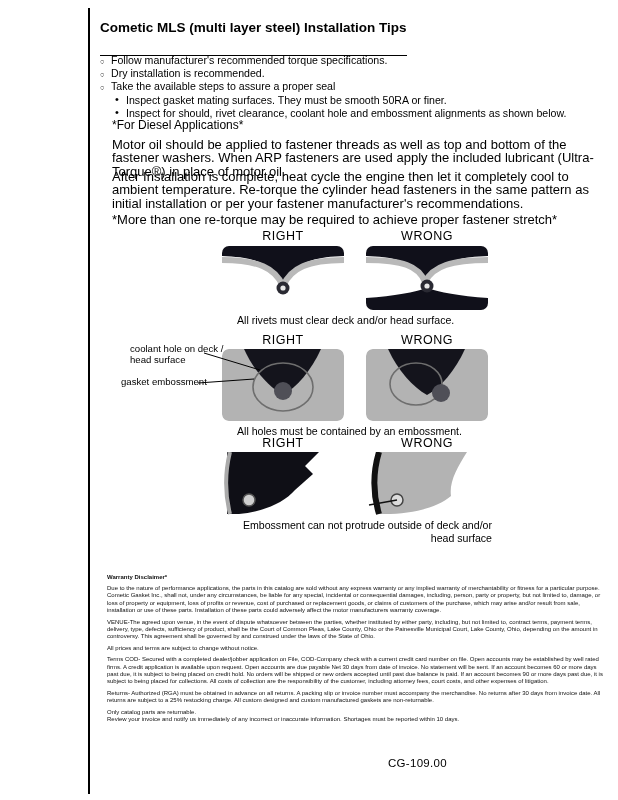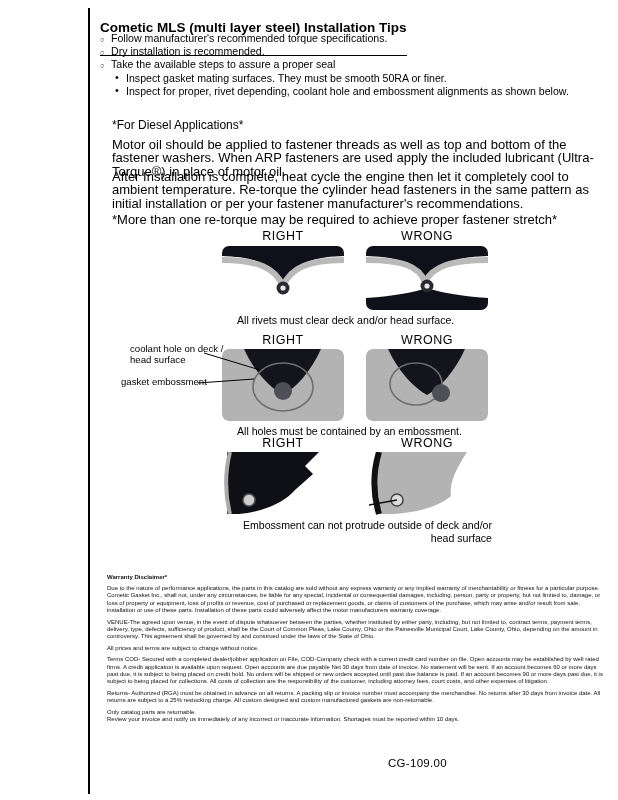--- a/index.html
+++ b/index.html
@@ -14,21 +14,21 @@
   .page { position:absolute; inset:0; background:#fff; }
   .left-rule { position:absolute; left:88px; top:8px; height:786px; width:2px; background:#000; }
 
   .title {
     position:absolute; left:100px; top:20px;
     font-size:13.5px; font-weight:bold;
     border-bottom:1.5px solid #000; padding-bottom:20px;
     white-space:nowrap;
   }
 
-  .tips { position:absolute; left:100px; top:32px; width:495px; font-size:10.6px; line-height:13.2px; }
+  .tips { position:absolute; left:100px; top:54px; width:495px; font-size:10.6px; line-height:13.2px; }
   .tip { position:relative; padding-left:11px; }
   .tip::before { content:"○"; position:absolute; left:0; top:1px; font-size:7.5px; }
   .subtip { position:relative; padding-left:26px; }
   .subtip::before { content:"•"; position:absolute; left:15px; top:-1px; font-size:11px; }
 
   .diesel-heading { position:absolute; left:112px; top:118px; font-size:12px; font-weight:normal; }
   .para { position:absolute; left:112px; width:484px; font-size:13px; line-height:13.4px; }
   .para1 { top:138px; }
   .para2 { top:170px; }
   .para3 { top:213px; }
@@ -61,21 +61,21 @@
 <div class="page">
   <div class="left-rule"></div>
 
   <div class="title">Cometic MLS (multi layer steel) Installation Tips</div>
 
   <div class="tips">
     <div class="tip">Follow manufacturer's recommended torque specifications.</div>
     <div class="tip">Dry installation is recommended.</div>
     <div class="tip">Take the available steps to assure a proper seal</div>
     <div class="subtip">Inspect gasket mating surfaces.  They must be smooth 50RA or finer.</div>
-    <div class="subtip">Inspect for proper, rivet depending, coolant hole and embossment alignments as shown below.</div>
+    <div class="subtip">Inspect for should, rivet clearance, coolant hole and embossment alignments as shown below.</div>
   </div>
 
   <div class="diesel-heading">*For Diesel Applications*</div>
   <div class="para para1">Motor oil should be applied to fastener threads as well as top and bottom of the fastener washers. When ARP fasteners are used apply the included lubricant (Ultra-Torque®) in place of motor oil.</div>
   <div class="para para3">*More than one re-torque may be required to achieve proper fastener stretch*</div>
   <div class="para para2">After Installation is complete, heat cycle the engine then let it completely cool to ambient temperature. Re-torque the cylinder head fasteners in the same pattern as initial installation or per your fastener manufacturer's recommendations.</div>
 
   <div class="dheader r1h col-right">RIGHT</div>
   <div class="dheader r1h col-wrong">WRONG</div>
   <div class="dpanel r1p col-right">

